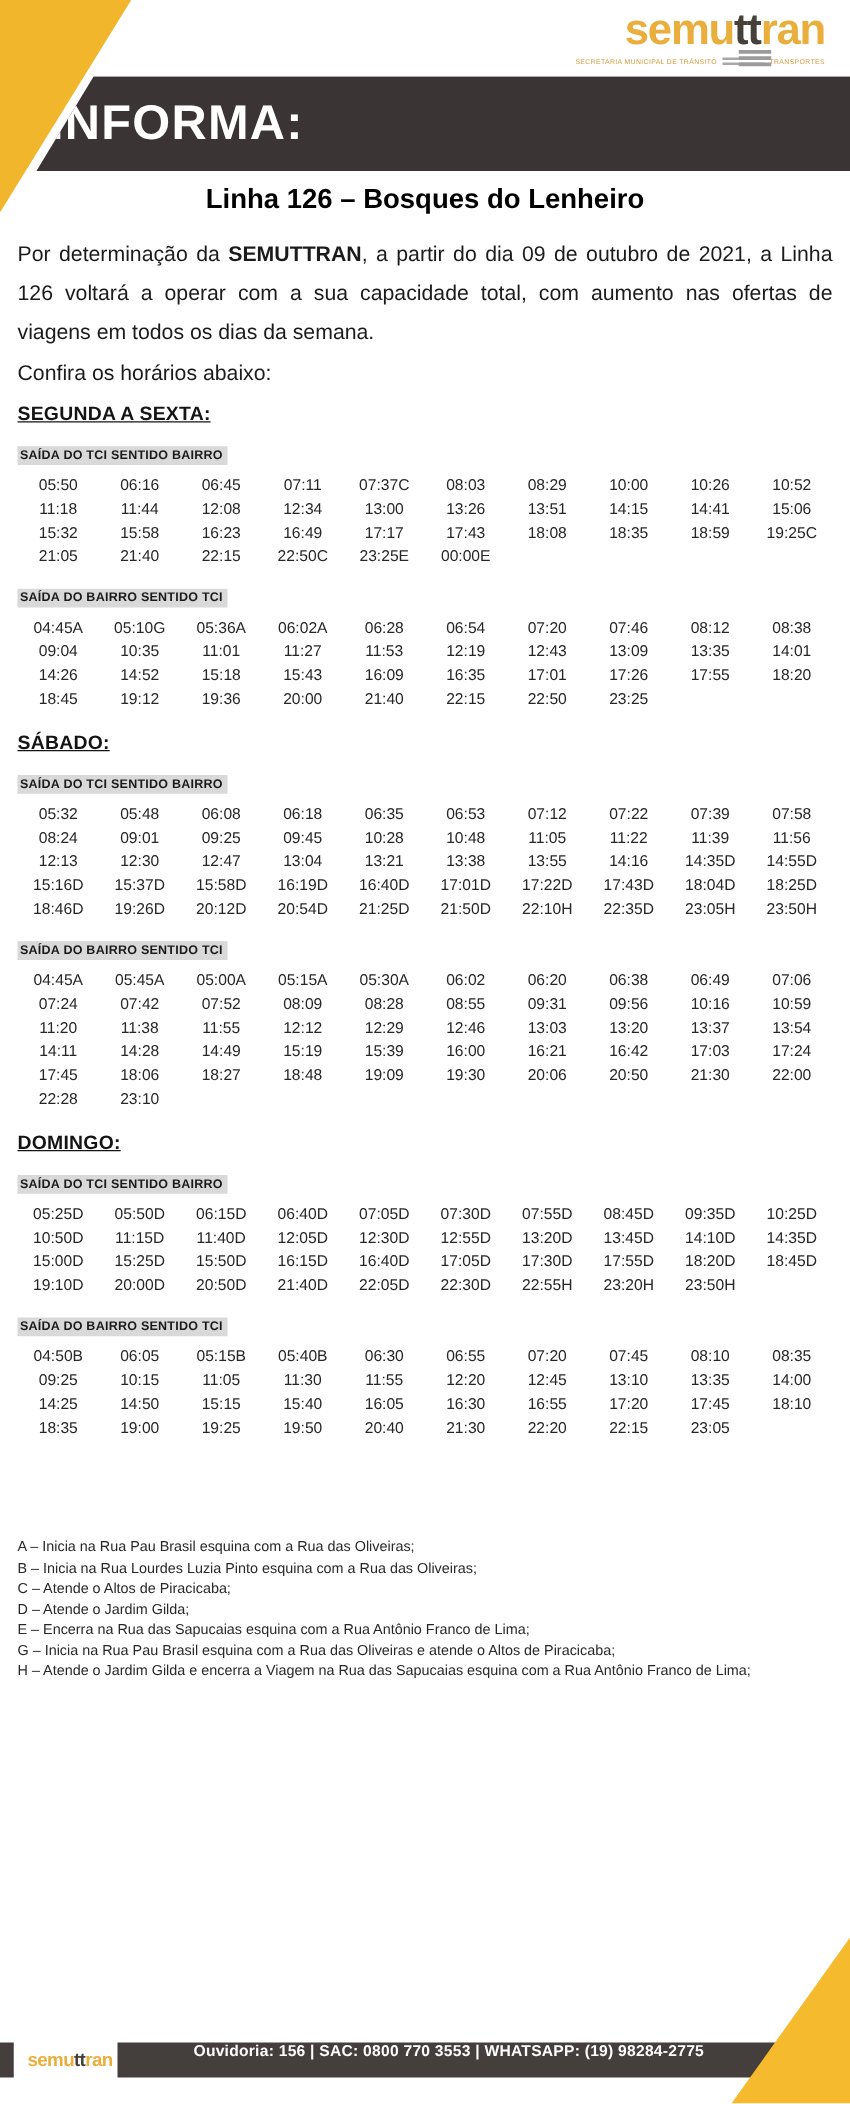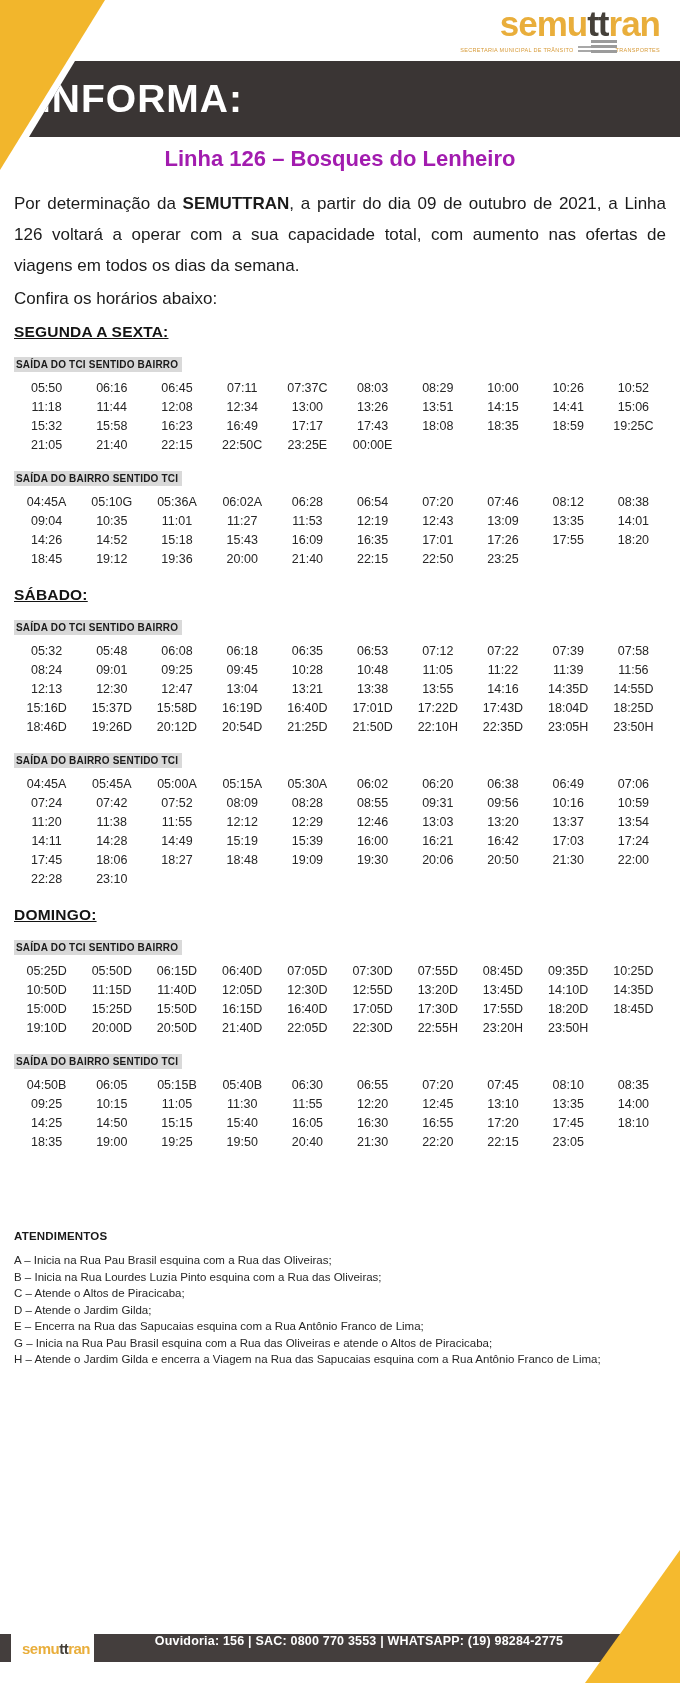--- a/index.html
+++ b/index.html
@@ -34,21 +34,21 @@
   .tt-bars i { display:block; height:3px; background:#9b9b9b; margin-bottom:2px; }
   .logo-tagline {
     margin-top:4px; display:flex; align-items:center; justify-content:flex-end; gap:4px;
   }
   .logo-tagline .tag-text { font-size:5.5px; color:#d79a38; letter-spacing:.3px; white-space:nowrap; }
   .tag-bars { width:34px; }
   .tag-bars i { display:block; height:2px; background:#a8a8a8; margin-bottom:2px; }
 
   
   .content { padding:0 14px; }
-  .page-title { margin-top:6px; text-align:center; font-size:22px; font-weight:bold; color:#a21caf; }
+  .page-title { margin-top:6px; text-align:center; font-size:22px; font-weight:bold; color:#000000; }
   .intro { margin-top:16px; font-size:17px; line-height:31px; text-align:justify; color:#1b1b1b; }
   .intro b { font-weight:bold; }
   .confira { margin-top:6px; font-size:17px; line-height:24px; color:#1b1b1b; }
 
   .day-heading {
     margin-top:17px; font-size:15.5px; font-weight:bold; color:#141414;
     text-decoration:underline; letter-spacing:.2px;
   }
   .day-heading:first-child { margin-top:12px; }
   .direction-heading-row { margin-top:13px; margin-bottom:7px; }
@@ -407,21 +407,20 @@
           <span class="time-cell">20:40</span>
           <span class="time-cell">21:30</span>
           <span class="time-cell">22:20</span>
           <span class="time-cell">22:15</span>
           <span class="time-cell">23:05</span>
           <span class="time-cell"></span>
         </div>
       </div>
 
     <div class="atendimentos">
-      <div class="atendimentos-heading">ATENDIMENTOS</div>
       <div class="atendimentos-list">
           <div class="atendimento-item">A – Inicia na Rua Pau Brasil esquina com a Rua das Oliveiras;</div>
           <div class="atendimento-item">B – Inicia na Rua Lourdes Luzia Pinto esquina com a Rua das Oliveiras;</div>
           <div class="atendimento-item">C – Atende o Altos de Piracicaba;</div>
           <div class="atendimento-item">D – Atende o Jardim Gilda;</div>
           <div class="atendimento-item">E – Encerra na Rua das Sapucaias esquina com a Rua Antônio Franco de Lima;</div>
           <div class="atendimento-item">G – Inicia na Rua Pau Brasil esquina com a Rua das Oliveiras e atende o Altos de Piracicaba;</div>
           <div class="atendimento-item">H – Atende o Jardim Gilda e encerra a Viagem na Rua das Sapucaias esquina com a Rua Antônio Franco de Lima;</div>
         </div>
     </div>

